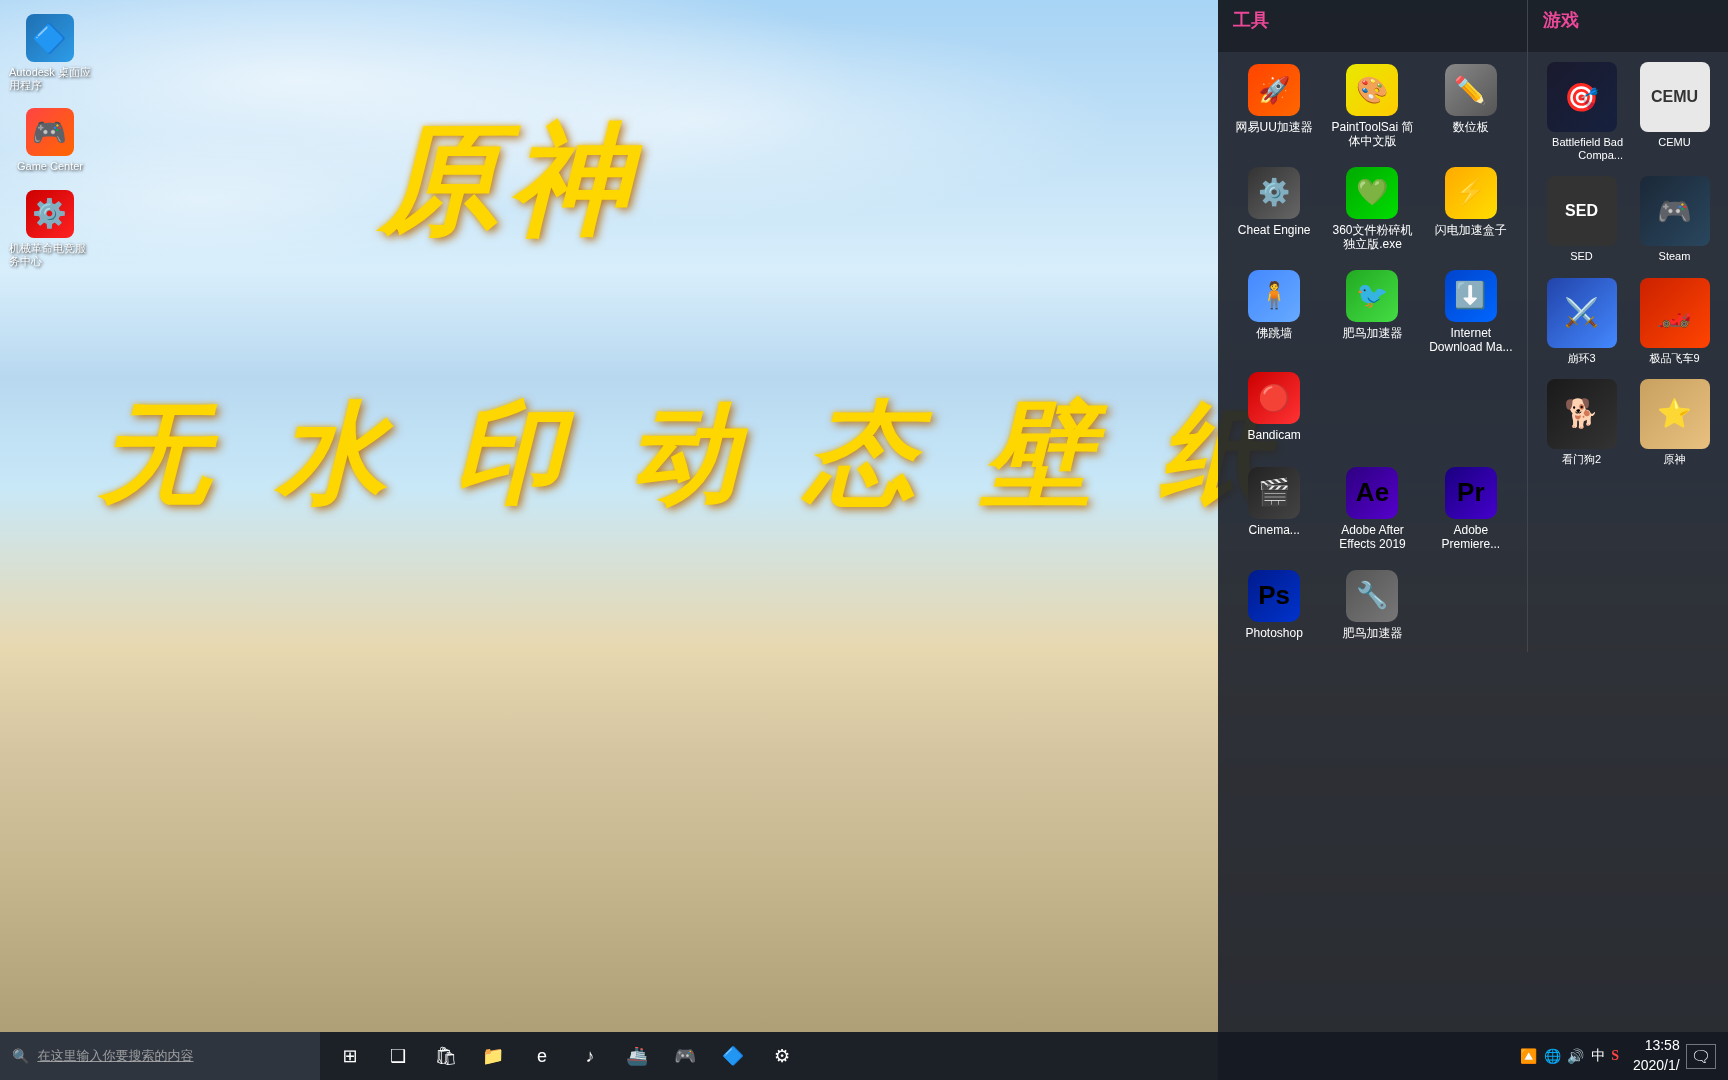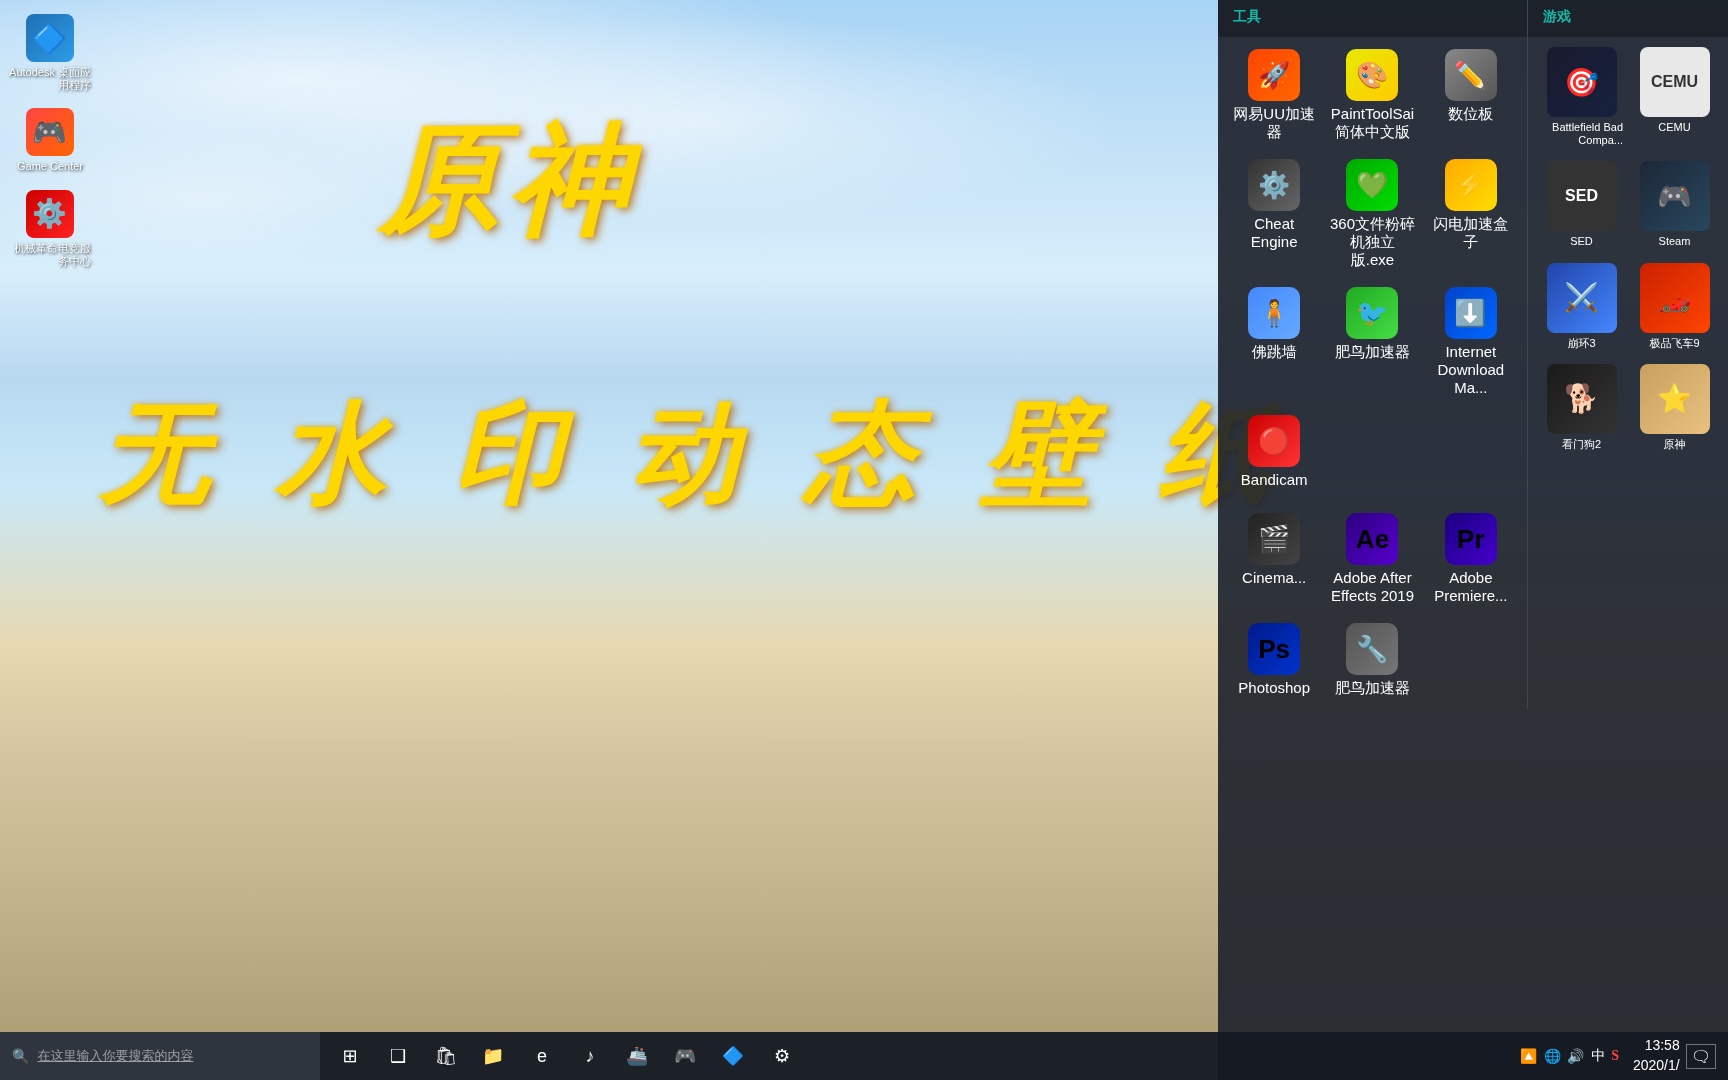--- a/index.html
+++ b/index.html
@@ -100,43 +100,43 @@
       display: flex;
       align-items: center;
       justify-content: center;
       font-size: 28px;
       margin-bottom: 4px;
     }
 
     .icon-label {
       color: white;
       font-size: 11px;
-      text-align: right;
+      text-align: left;
       text-shadow: 1px 1px 3px rgba(0,0,0,0.9);
       line-height: 1.2;
       word-break: break-all;
     }
 
     
     #right-panel {
       position: absolute;
       right: 0;
       top: 0;
       width: 510px;
       height: 100%;
       background: rgba(30, 35, 45, 0.92);
       z-index: 20;
       overflow-y: auto;
       padding: 0;
     }
 
     .panel-section-header {
-      color: #14b8a6;
-      font-size: 14px;
-      padding: 8px 15px 11px;
+      color: #ec4899;
+      font-size: 18px;
+      padding: 8px 15px 20px;
       font-weight: bold;
       background: rgba(0,0,0,0.3);
     }
 
     .app-grid {
       display: grid;
       grid-template-columns: repeat(3, 1fr);
       gap: 2px;
       padding: 4px 8px;
     }
@@ -158,21 +158,21 @@
       display: flex;
       align-items: center;
       justify-content: center;
       font-size: 26px;
       margin-bottom: 4px;
       overflow: hidden;
     }
 
     .app-label {
       color: white;
-      font-size: 15px;
+      font-size: 12px;
       text-align: center;
       line-height: 1.2;
     }
 
     
     .game-grid {
       display: grid;
       grid-template-columns: repeat(2, 1fr);
       gap: 2px;
       padding: 4px 8px;

